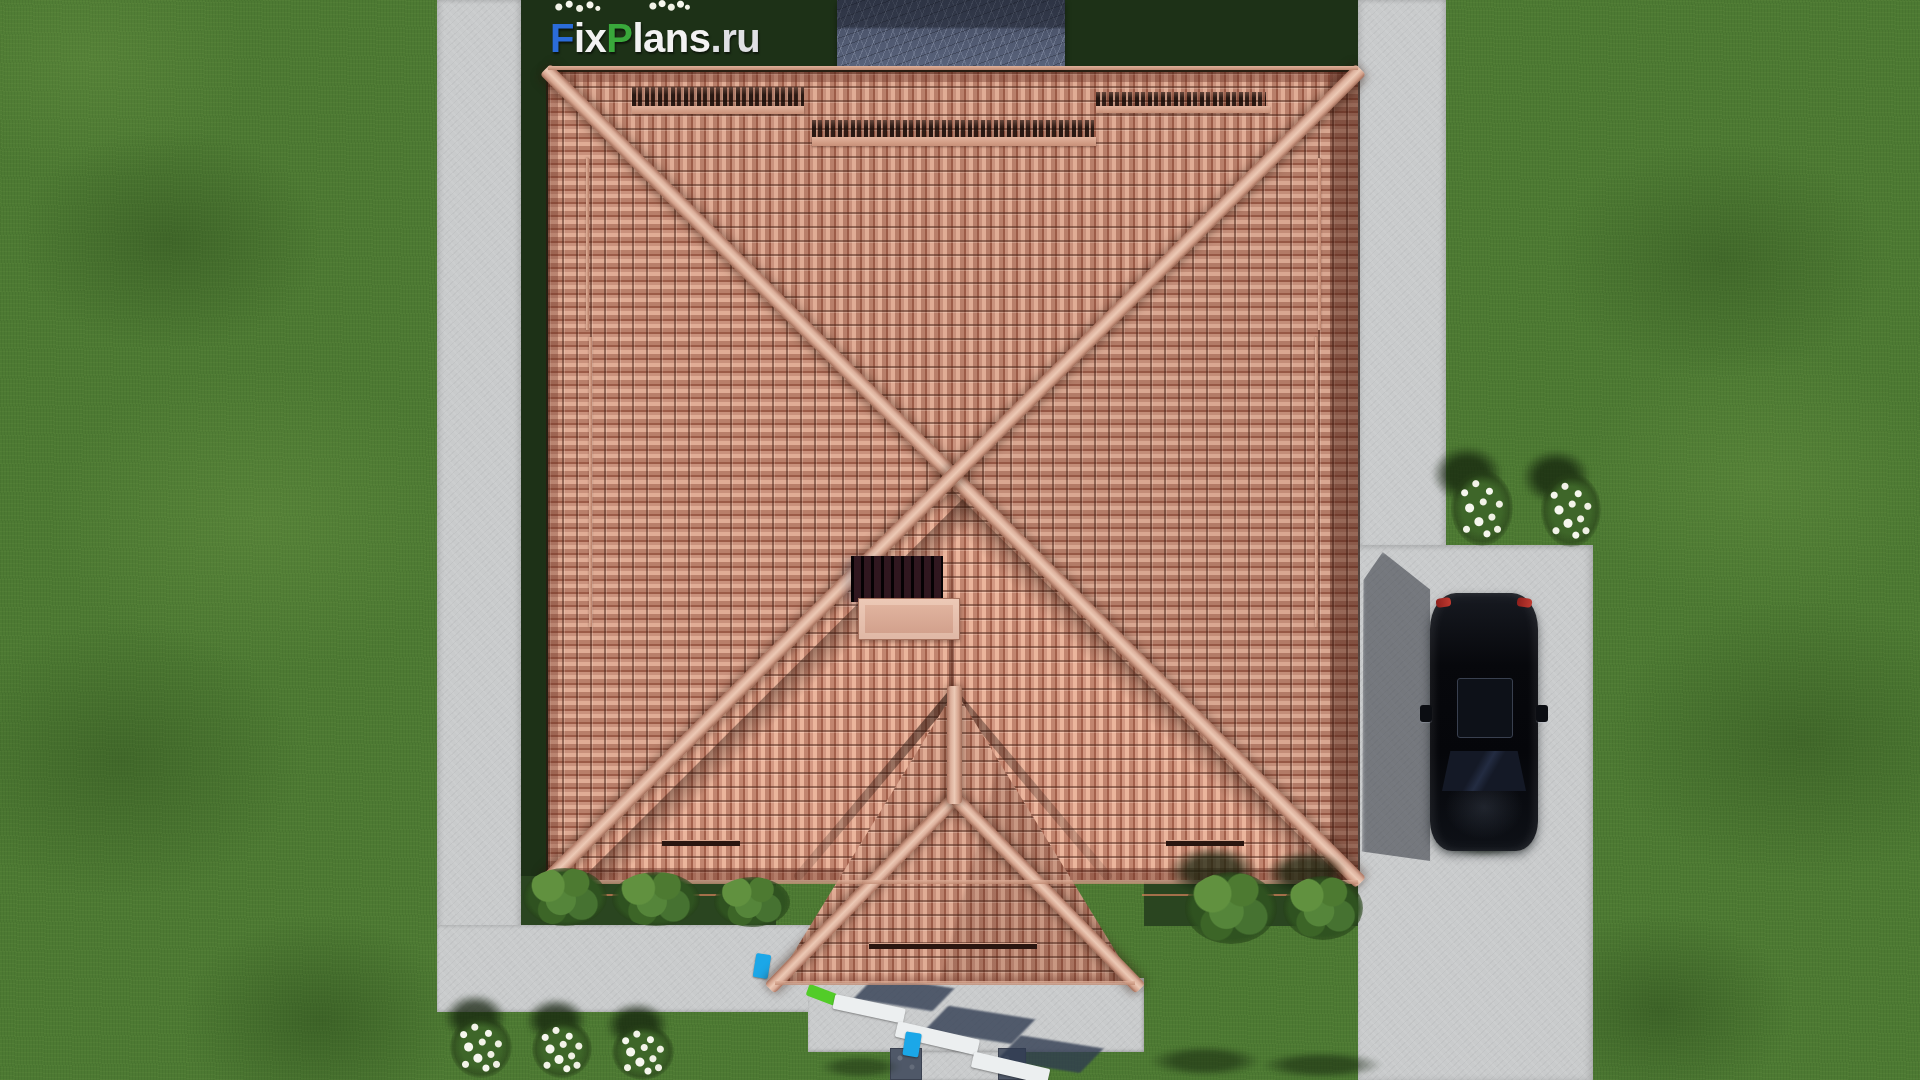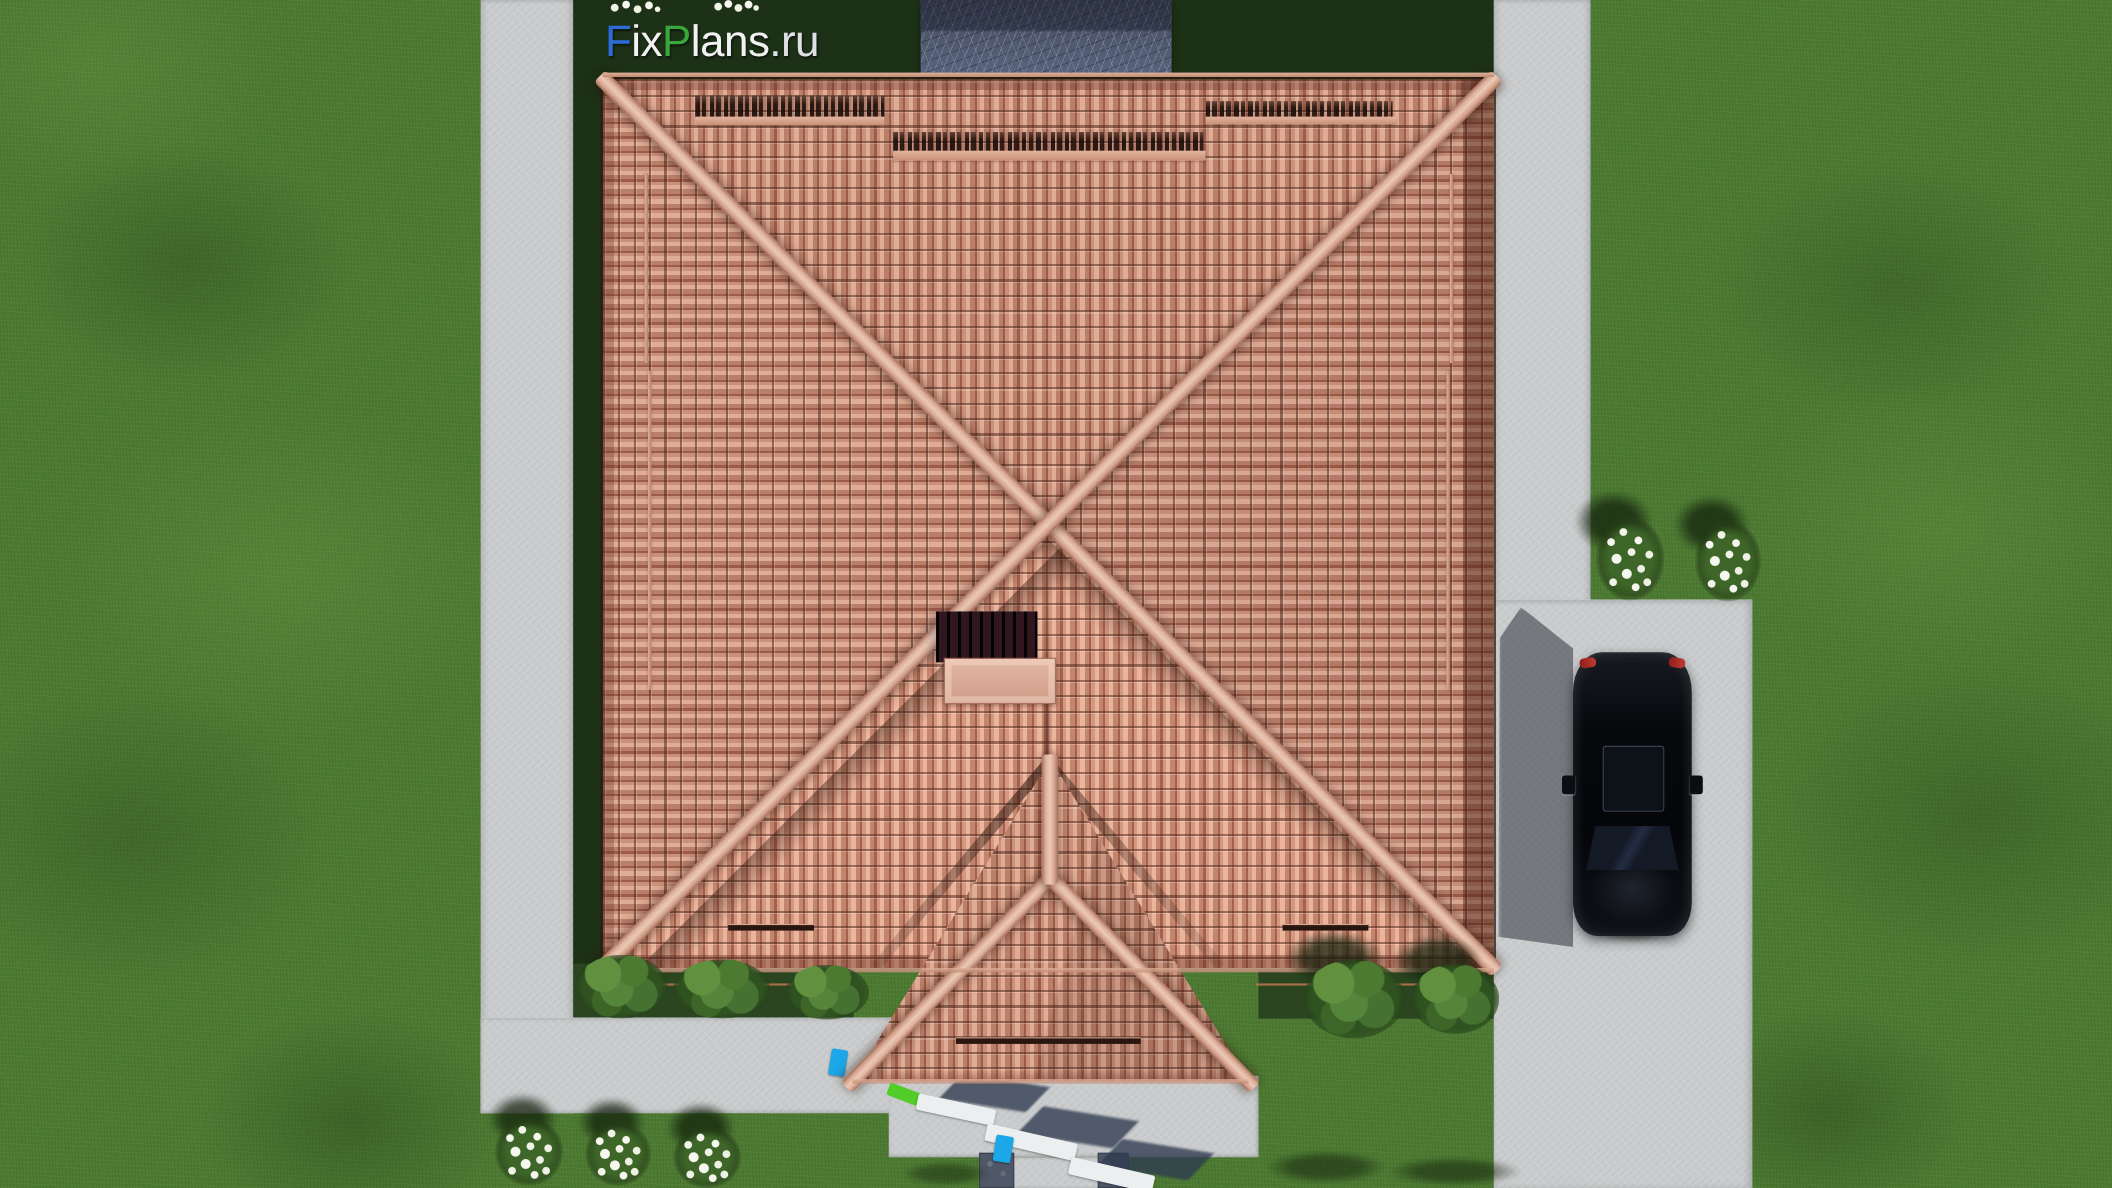--- a/index.html
+++ b/index.html
@@ -163,21 +163,21 @@
   .slabshadow{position:absolute;background:rgba(46,58,80,.78);transform:skewX(-35deg);filter:blur(1px);}
   .bluecube{position:absolute;background:#1ba7e8;border-radius:2px;box-shadow:0 1px 2px rgba(0,0,0,.4);}
   #greenitem{position:absolute;background:#52cc28;border-radius:2px;transform:rotate(12deg);}
   .paver{background:
     radial-gradient(circle at 30% 30%, rgba(255,255,255,.16) 0 2px, transparent 3px),
     radial-gradient(circle at 70% 60%, rgba(255,255,255,.12) 0 2px, transparent 3px),
     #4f5868;border:1px solid #3a4150;}
   .wallline{background:rgba(205,125,88,.75);height:2px;}
 
   
-  #logo{left:550px;top:16px;font-weight:normal;font-size:40px;letter-spacing:-.5px;
+  #logo{left:550px;top:16px;font-weight:bold;font-size:40px;letter-spacing:-.5px;
         text-shadow:1px 2px 2px rgba(0,0,0,.55);white-space:nowrap;}
 </style>
 </head>
 <body>
 
 <div id="stage">
 
   <div id="lawn" class="abs"></div>
 
   <div class="abs darkgrass" style="left:518px;top:0;width:840px;height:74px"></div>

